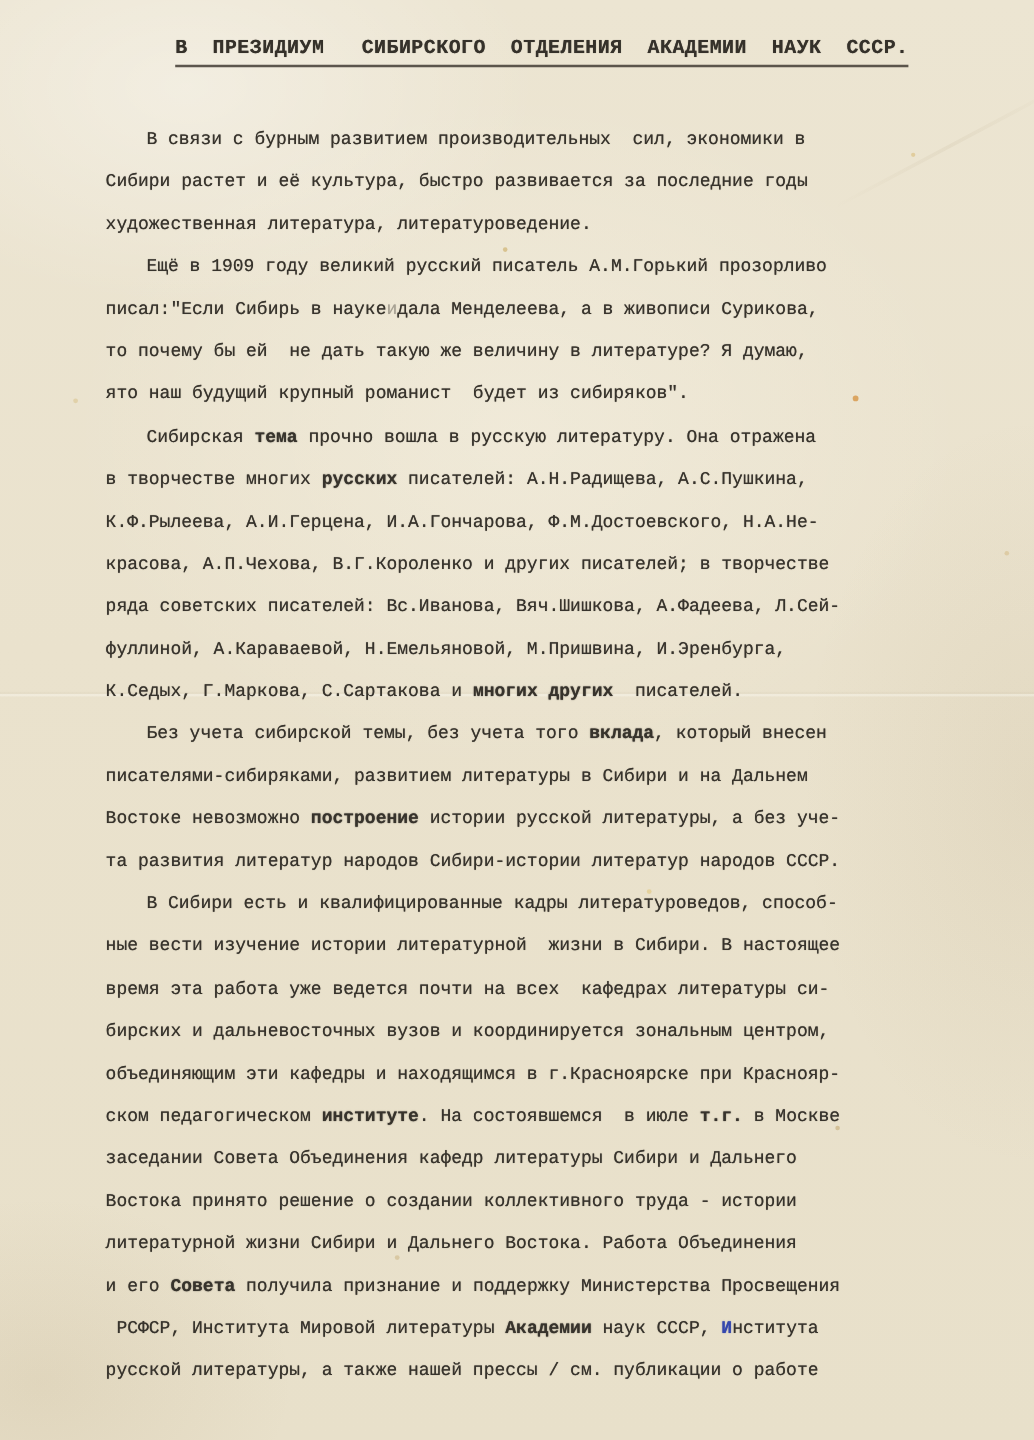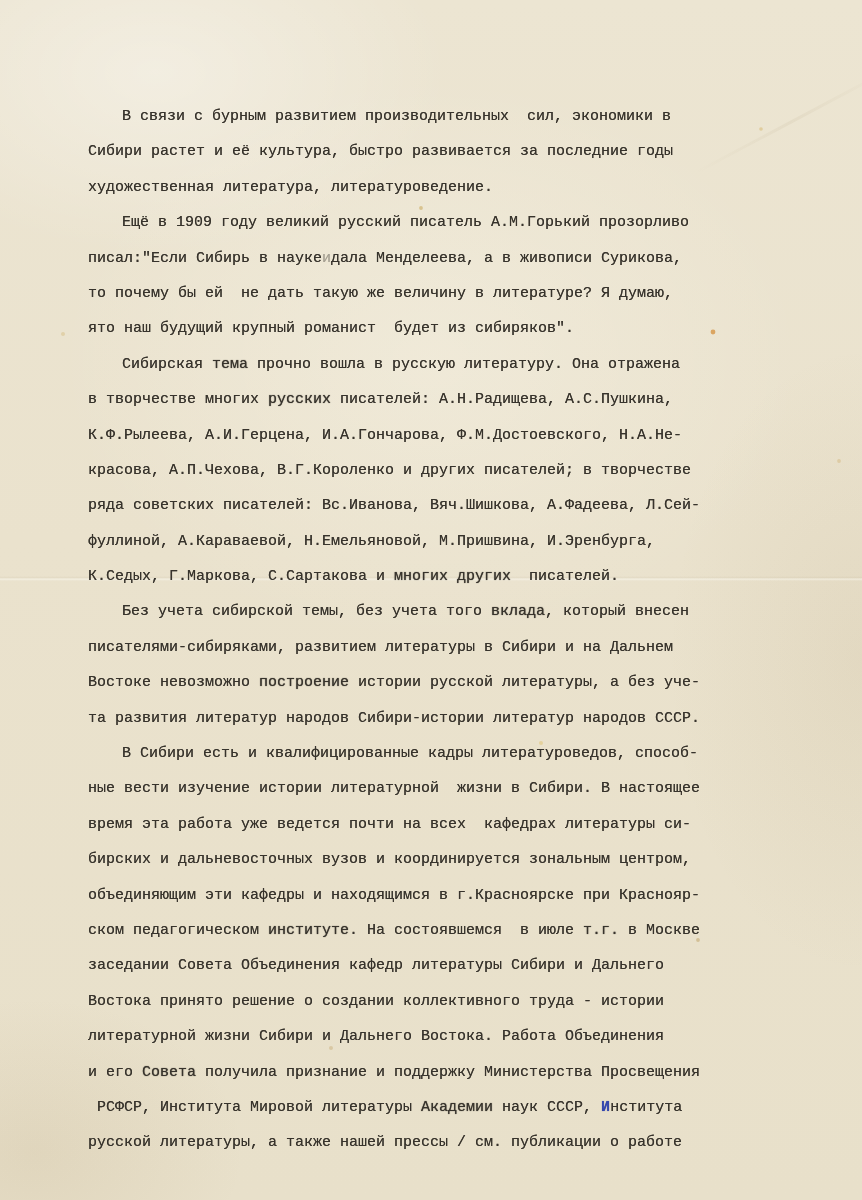--- a/index.html
+++ b/index.html
@@ -38,21 +38,21 @@
     left: 88px;
     top: 99px;
     width: 690px;
     font-size: 15px;
     line-height: 35.4px;
     white-space: pre;
     text-shadow: 0 0 0.6px rgba(52,48,40,0.8);
   }
   .line { height: 35.4px; }
   .line.indent { text-indent: 34px; }
-  .bold { font-weight: normal; text-shadow: 0 0 1px rgba(45,41,34,0.9); }
+  .bold { font-weight: bold; text-shadow: 0 0 1px rgba(45,41,34,0.9); }
   .blue { color: #3447ad; font-weight: bold; text-shadow: 0 0 1px rgba(45,60,160,0.8); }
   .faint { opacity: 0.38; }
   .crease-h {
     position: absolute;
     left: 0; top: 576px;
     width: 862px; height: 5px;
     background: linear-gradient(180deg,
       rgba(120,100,60,0.00) 0%,
       rgba(120,100,60,0.06) 35%,
       rgba(255,255,250,0.45) 60%,
@@ -86,15 +86,16 @@
   }
 </style>
 </head>
 <body>
 
 <div class="paper">
   <div class="crease-h"></div>
   <div class="crease-corner"></div>
   <div class="specks"></div>
 
+  <h1 class="doc-title"><span class="underline">В  ПРЕЗИДИУМ   СИБИРСКОГО  ОТДЕЛЕНИЯ  АКАДЕМИИ  НАУК  СССР.</span></h1>
 
   <div class="doc-body" id="doc-body"><div class="line indent">В связи с бурным развитием производительных  сил, экономики в</div><div class="line">Сибири растет и её культура, быстро развивается за последние годы</div><div class="line">художественная литература, литературоведение.</div><div class="line indent">Ещё в 1909 году великий русский писатель А.М.Горький прозорливо</div><div class="line"><span>писал:"Если Сибирь в науке</span><span class="faint">и</span><span>дала Менделеева, а в живописи Сурикова,</span></div><div class="line">то почему бы ей  не дать такую же величину в литературе? Я думаю,</div><div class="line">ято наш будущий крупный романист  будет из сибиряков".</div><div class="line indent"><span>Сибирская </span><span class="bold">тема</span><span> прочно вошла в русскую литературу. Она отражена</span></div><div class="line"><span>в творчестве многих </span><span class="bold">русских</span><span> писателей: А.Н.Радищева, А.С.Пушкина,</span></div><div class="line">К.Ф.Рылеева, А.И.Герцена, И.А.Гончарова, Ф.М.Достоевского, Н.А.Не-</div><div class="line">красова, А.П.Чехова, В.Г.Короленко и других писателей; в творчестве</div><div class="line">ряда советских писателей: Вс.Иванова, Вяч.Шишкова, А.Фадеева, Л.Сей-</div><div class="line">фуллиной, А.Караваевой, Н.Емельяновой, М.Пришвина, И.Эренбурга,</div><div class="line"><span>К.Седых, Г.Маркова, С.Сартакова и </span><span class="bold">многих других</span><span>  писателей.</span></div><div class="line indent"><span>Без учета сибирской темы, без учета того </span><span class="bold">вклада</span><span>, который внесен</span></div><div class="line">писателями-сибиряками, развитием литературы в Сибири и на Дальнем</div><div class="line"><span>Востоке невозможно </span><span class="bold">построение</span><span> истории русской литературы, а без уче-</span></div><div class="line">та развития литератур народов Сибири-истории литератур народов СССР.</div><div class="line indent">В Сибири есть и квалифицированные кадры литературоведов, способ-</div><div class="line">ные вести изучение истории литературной  жизни в Сибири. В настоящее</div><div class="line">время эта работа уже ведется почти на всех  кафедрах литературы си-</div><div class="line">бирских и дальневосточных вузов и координируется зональным центром,</div><div class="line">объединяющим эти кафедры и находящимся в г.Красноярске при Краснояр-</div><div class="line"><span>ском педагогическом </span><span class="bold">институте</span><span>. На состоявшемся  в июле </span><span class="bold">т.г.</span><span> в Москве</span></div><div class="line">заседании Совета Объединения кафедр литературы Сибири и Дальнего</div><div class="line">Востока принято решение о создании коллективного труда - истории</div><div class="line">литературной жизни Сибири и Дальнего Востока. Работа Объединения</div><div class="line"><span>и его </span><span class="bold">Совета</span><span> получила признание и поддержку Министерства Просвещения</span></div><div class="line"><span> РСФСР, Института Мировой литературы </span><span class="bold">Академии</span><span> наук СССР, </span><span class="blue">И</span><span>нститута</span></div><div class="line">русской литературы, а также нашей прессы / см. публикации о работе</div></div>
 </div>
 
 </body></html>

